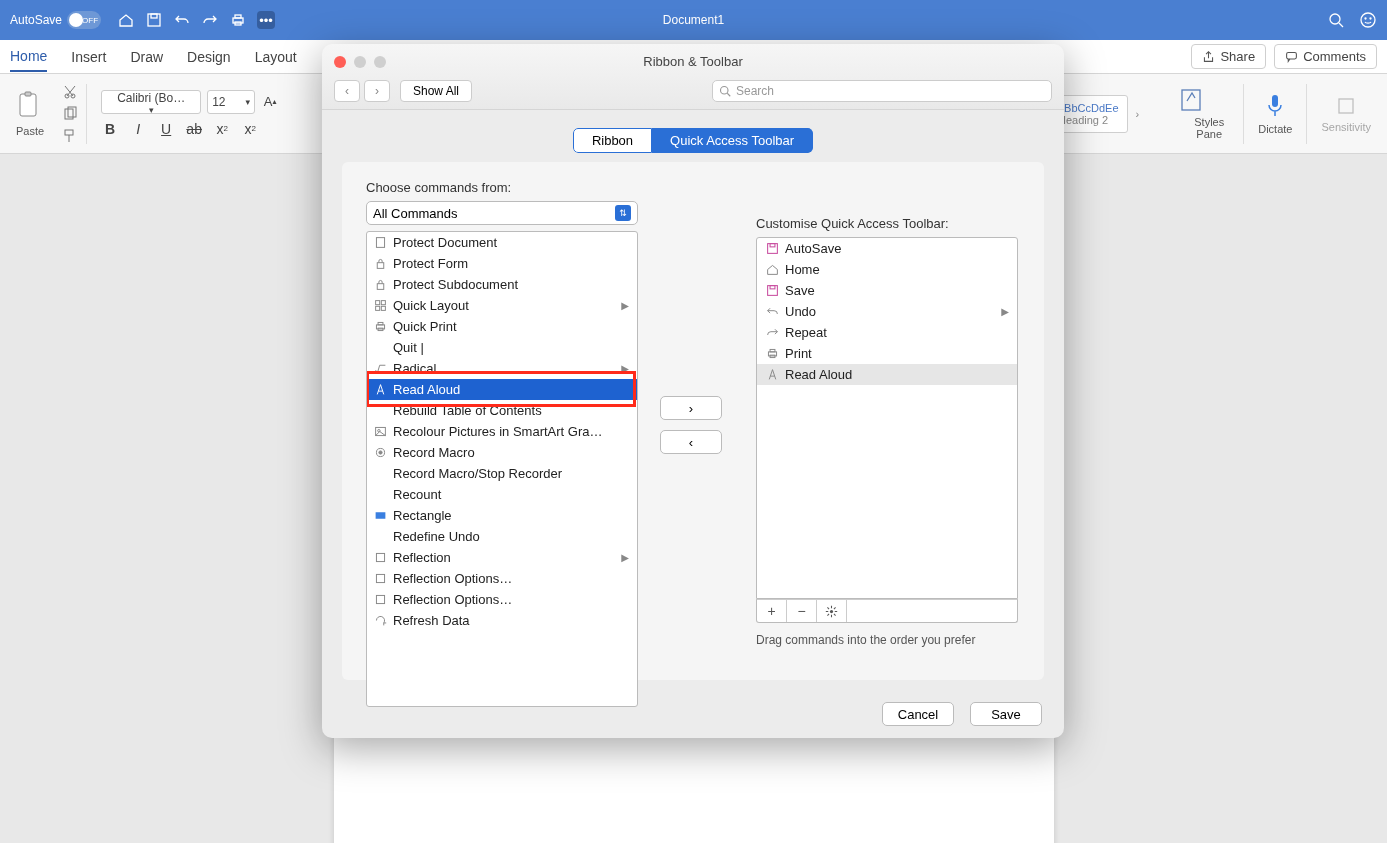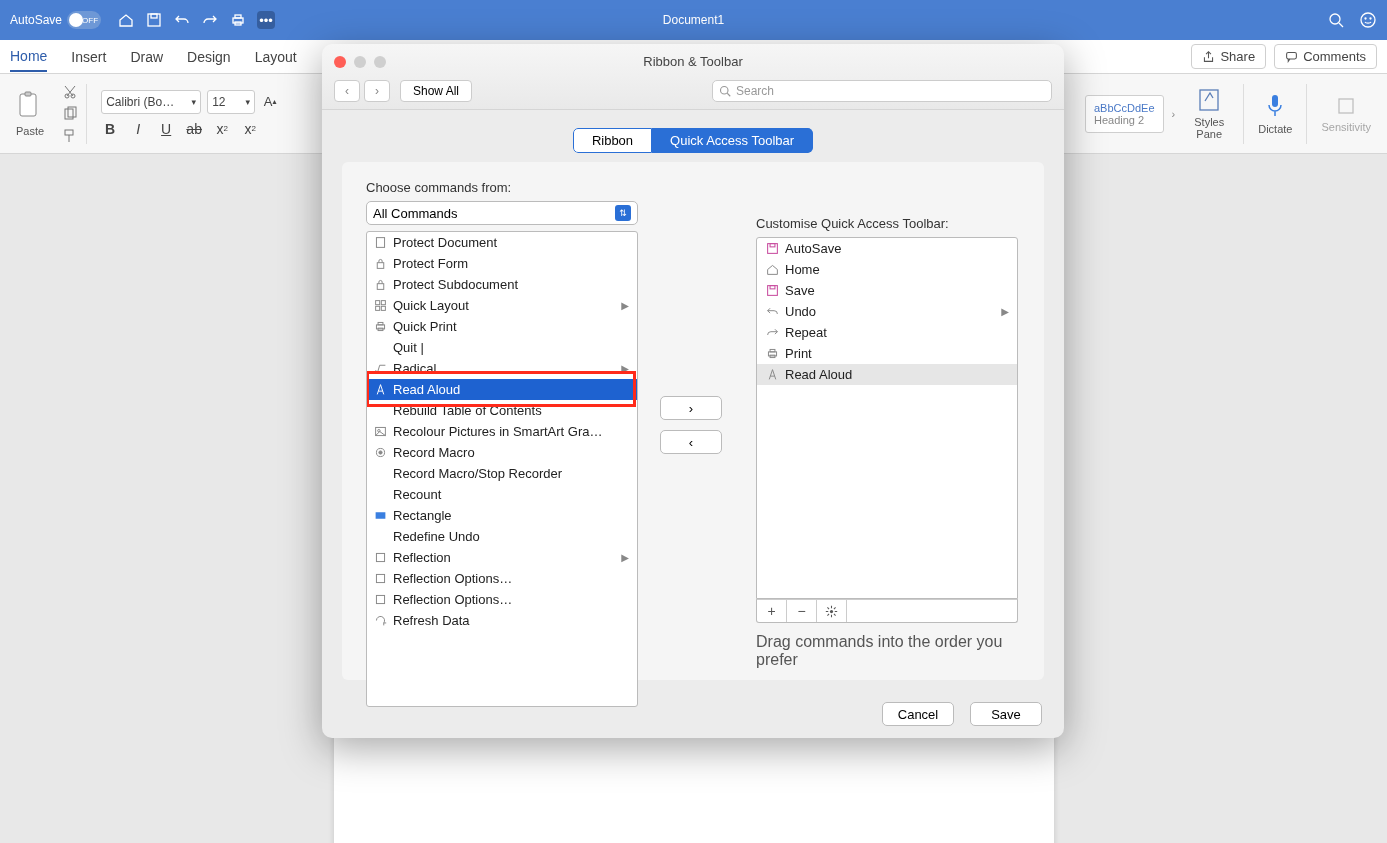--- a/index.html
+++ b/index.html
@@ -23,21 +23,21 @@
 .ribbontabs .tab { cursor: pointer; padding: 6px 0; }
 .ribbontabs .tab.active { color: #2e5dab; border-bottom: 2px solid #2e5dab; font-weight: 500;}
 .ribbontabs .rightactions { margin-left: auto; display: flex; gap: 8px; align-items:center; }
 .share, .comments { border: 1px solid #cfcfcf; border-radius: 4px; padding: 4px 10px; font-size: 13px; color: #444; display:flex; gap:5px; align-items:center;}
 
 
 .ribbon { height: 80px; background: #f7f7f7; border-bottom: 1px solid #d6d6d6; display: flex; align-items: center; padding: 4px 10px; gap: 8px; font-size: 12px; color:#444;}
 .rgroup { display: flex; flex-direction: column; align-items: center; gap:3px; padding: 0 6px;}
 .sep { width:1px; height:60px; background:#ddd;}
 .fontrow { display:flex; align-items:center; gap:6px;}
-.fontsel { width: 100px; height: 24px; border:1px solid #ccc; background:#fff; font-size:12px; padding:0 4px; border-radius:3px; display:flex; align-items:center; justify-content:space-between;}
+.fontsel { width: 100px; height: 24px; border:1px solid #ccc; background:#fff; font-size:12px; padding:0 4px; border-radius:3px; display:flex; align-items:center; justify-content:space-between;flex-direction:column;}
 .sizesel { width:48px; height:24px; border:1px solid #ccc; background:#fff; font-size:12px; padding:0 4px; border-radius:3px; display:flex; align-items:center; justify-content:space-between;}
 .fmtrow { display:flex; gap:10px; align-items:center; margin-top:6px;}
 .fmtbtn { width:18px; height:18px; display:flex; align-items:center; justify-content:center; font-size:14px;}
 .stylebox { border:1px solid #cfcfcf; padding:6px 8px; background:#fff; font-size:11px; color:#5b7fb8; border-radius:3px; min-width:66px;}
 .stylebox .stext { font-size:11px; color:#888;}
 .rlabel { font-size:11px; color:#555; text-align:center; }
 
 
 .docarea { position:absolute; top:154px; left:0; right:0; bottom:0; background:#e8e8e8; display:flex; justify-content:center; }
 .page { width: 720px; background:#fff; margin-top: 0px; box-shadow: 0 0 6px rgba(0,0,0,.15); height: 900px;}
@@ -78,21 +78,21 @@
 .litem.selected .liicon{ color:#fff;}
 .highlight-box { position:absolute; border:3px solid #ff2a1a; pointer-events:none; left:-1px; right:1px;}
 
 .rightlist { margin-top:6px; height:362px; border:1px solid #bbb; border-radius:3px 3px 0 0; background:#fff; overflow:hidden;}
 .rightlist .litem { padding-left:28px;}
 .rightlist .litem.sel2 { background:#e6e6e6;}
 .rightlist .litem .liicon{ left:8px;}
 .rlfoot { height:24px; border:1px solid #bbb; border-top:1px solid #ccc; background:#fff; display:flex; border-radius:0 0 3px 3px;}
 .rlfoot .fb { width:30px; border-right:1px solid #ccc; display:flex; align-items:center; justify-content:center; font-size:14px; color:#555;}
 .rlfoot .fb:last-child{flex:1; border-right:none;}
-.draghint { font-size:16px; color:#555; margin-top:10px;}
+.draghint { font-size:12px; color:#555; margin-top:10px;}
 
 .midbtns { position:absolute; left:318px; top:234px; display:flex; flex-direction:column; gap:10px;}
 .midbtn { width:62px; height:24px; border:1px solid #bbb; border-radius:5px; background:#fff; display:flex; align-items:center; justify-content:center; font-size:13px;}
 
 .dlg-foot { position:absolute; bottom:12px; right:22px; display:flex; gap:16px;}
 .dbtn { width:72px; height:24px; border:1px solid #bbb; border-radius:5px; background:#fff; font-size:13px; display:flex; align-items:center; justify-content:center;}
 
 svg { display:block; }
 </style>
 </head>
@@ -245,21 +245,21 @@
     <div class="stylebox">
       <div style="color:#4a79c7;">aBbCcDdEe</div>
       <div class="stext">Heading 2</div>
     </div>
     <span style="font-size:11px;color:#888;">›</span>
     <div class="rgroup">
       <svg width="26" height="26" viewBox="0 0 26 26" fill="none" stroke="#5b7fb8" stroke-width="1.3">
           <rect x="4" y="3" width="18" height="20"></rect>
           <path d="M9 14l5-8 3 5"></path>
         </svg>
-      <span class="rlabel" style="width:40px;">Styles Pane</span>
+      <span class="rlabel" style="width:40px;margin-left:36px;">Styles Pane</span>
     </div>
     <div class="sep"></div>
     <div class="rgroup">
       <svg width="24" height="28" viewBox="0 0 24 28" fill="#3a7fe0">
           <rect x="9" y="3" width="6" height="12" rx="3"></rect>
           <path d="M6 13a6 6 0 0012 0M12 19v5" stroke="#3a7fe0" fill="none" stroke-width="1.5"></path>
         </svg>
       <span class="rlabel">Dictate</span>
     </div>
     <div class="sep"></div>

